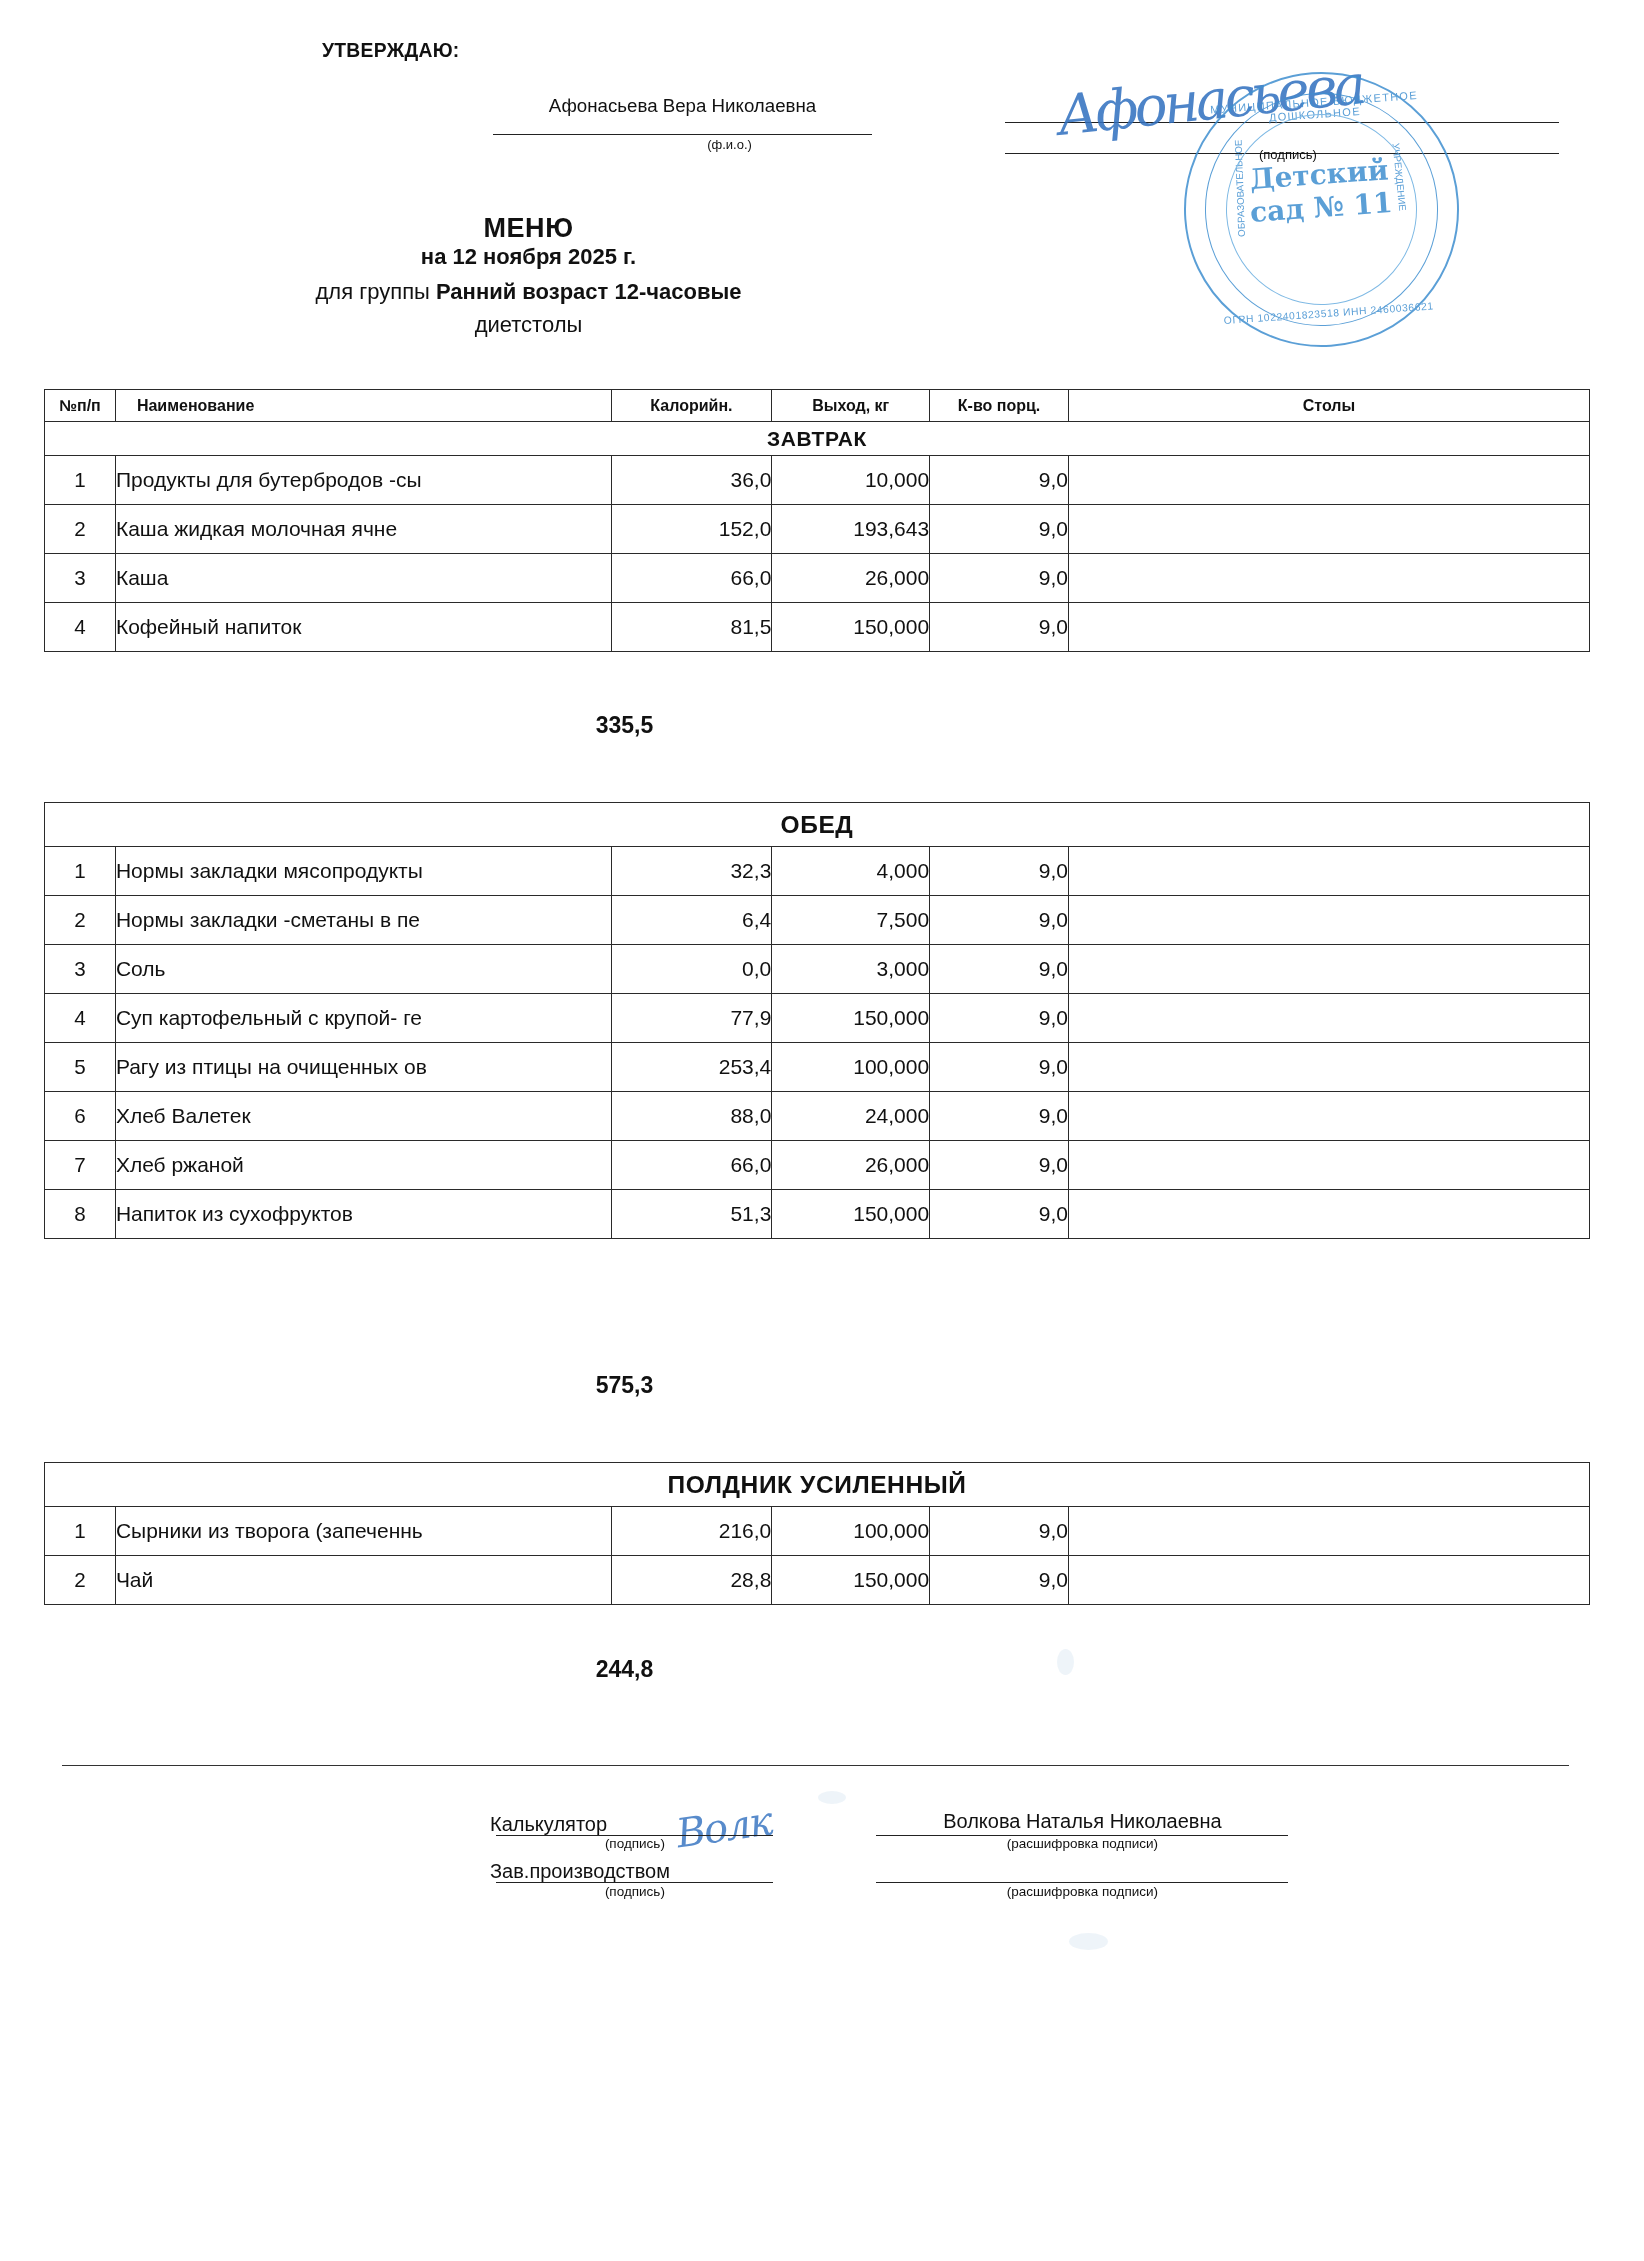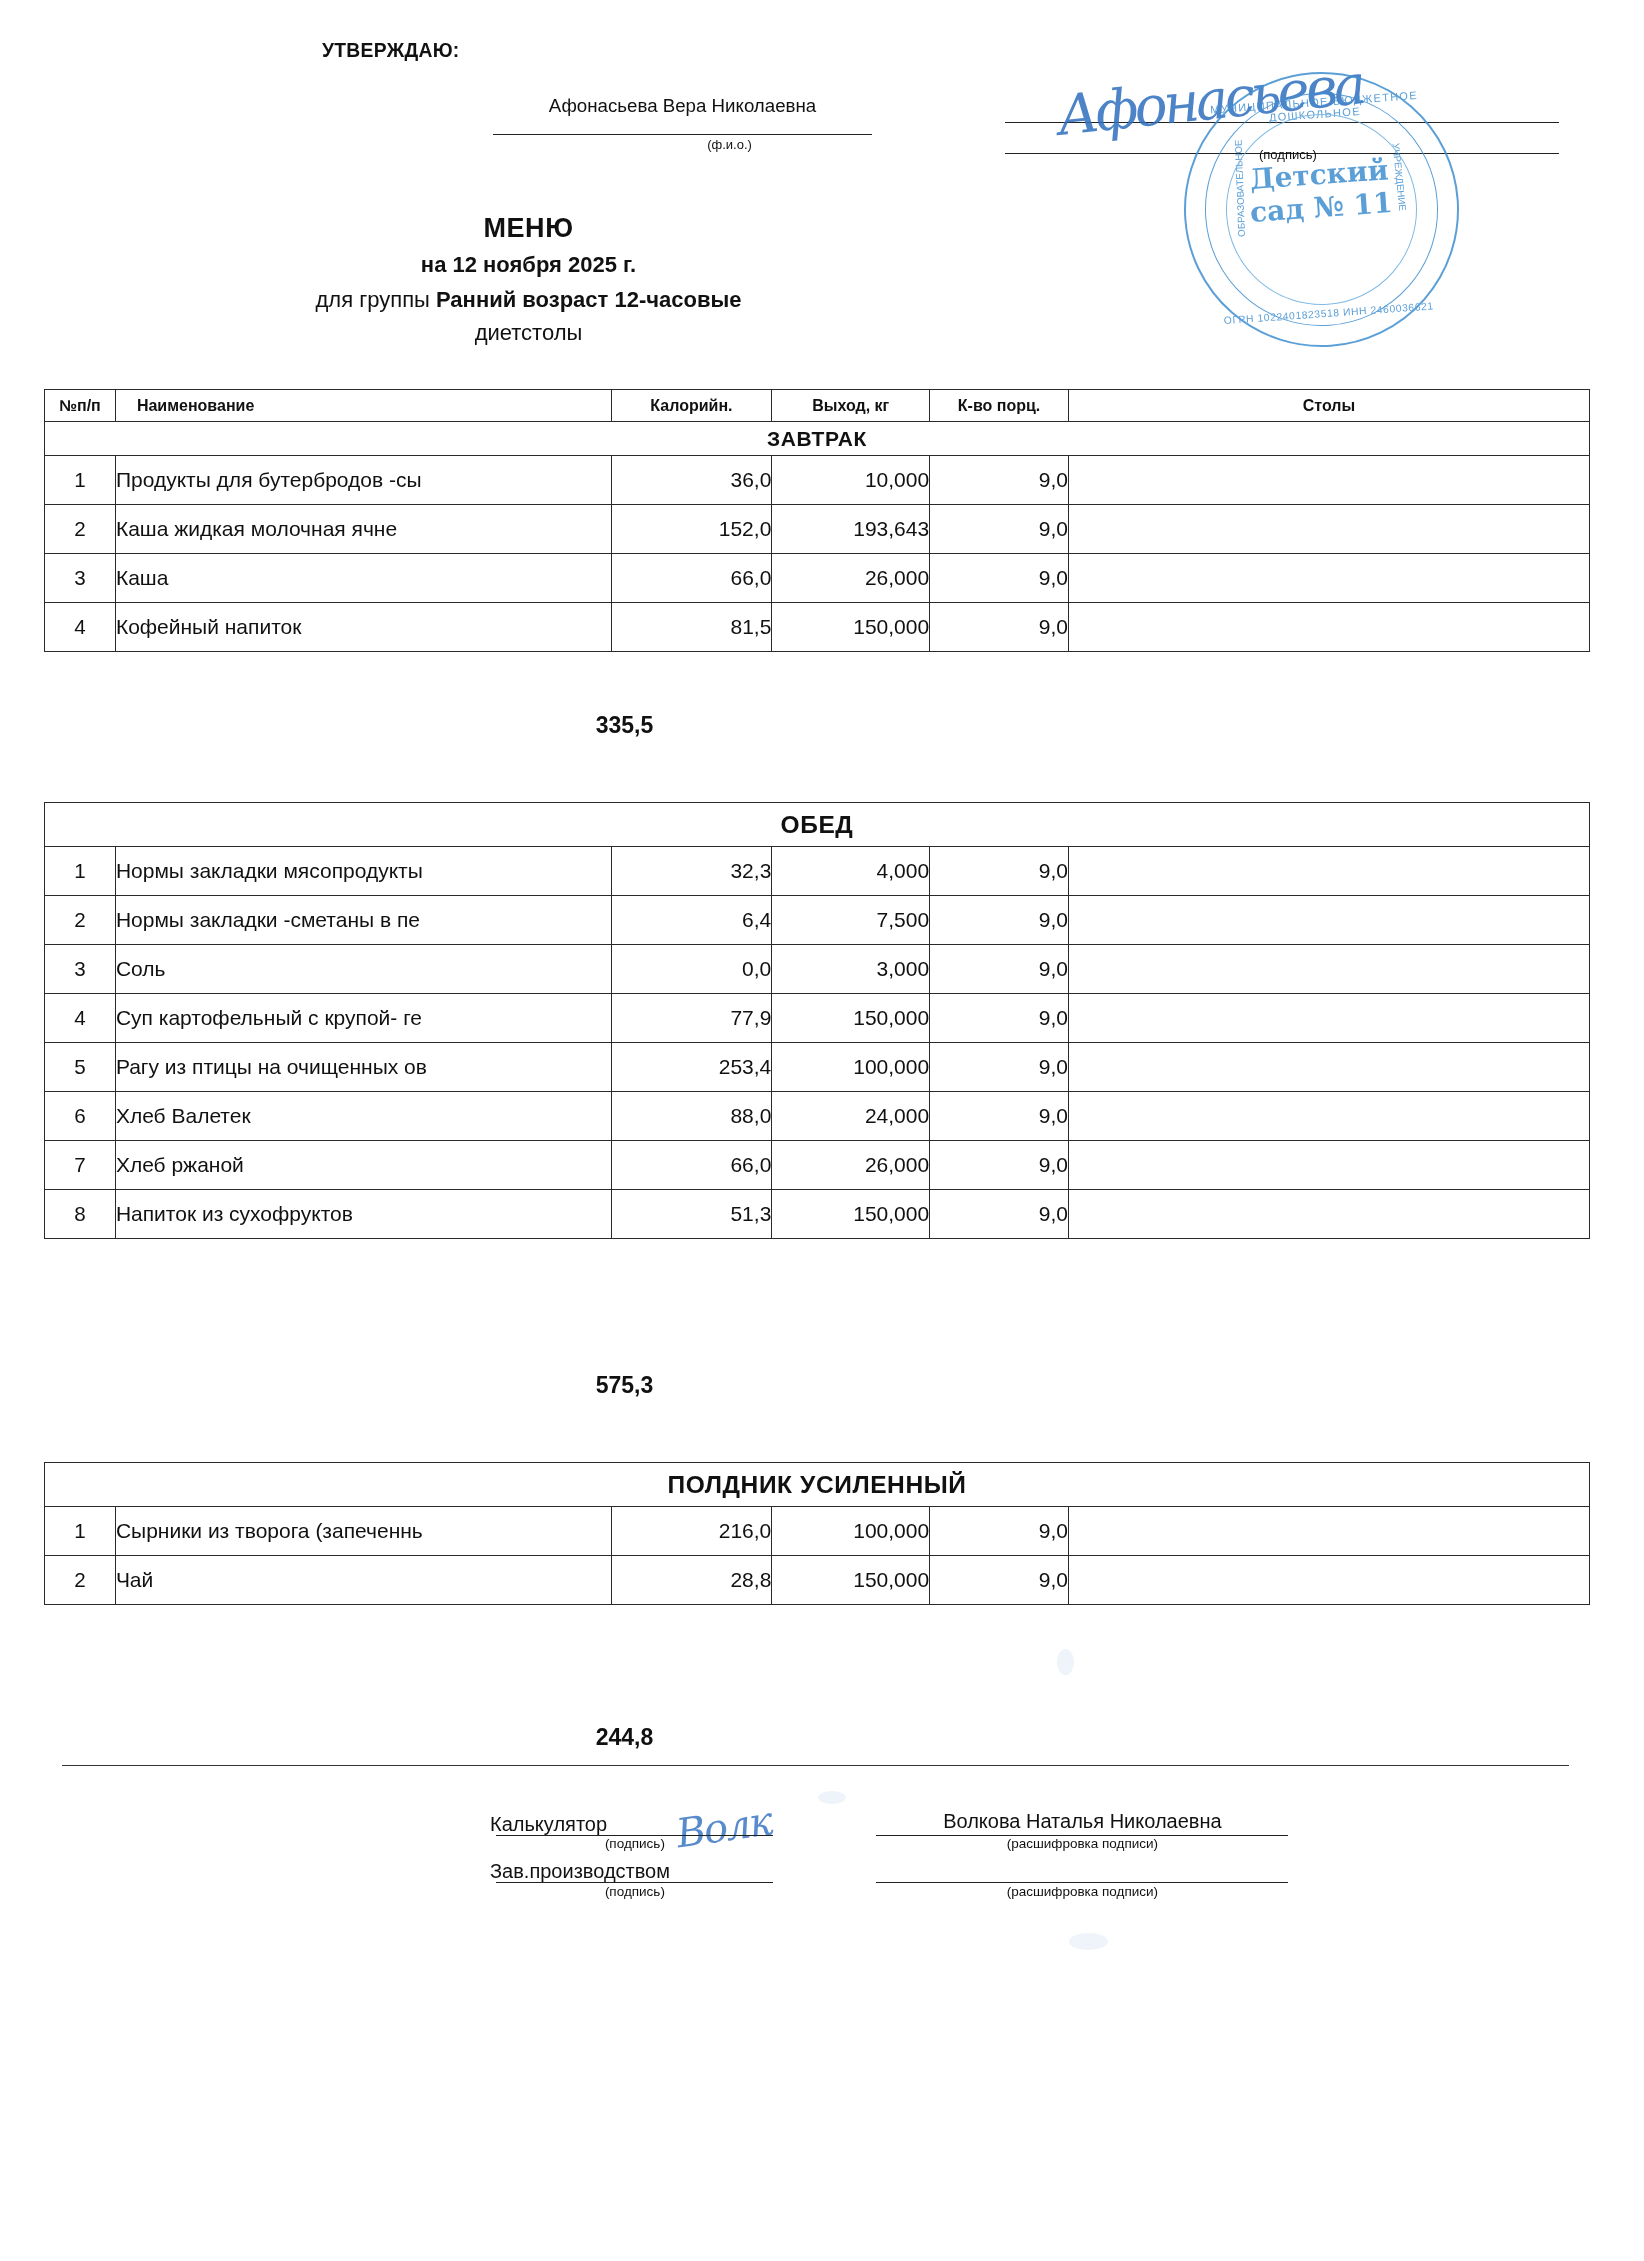--- a/index.html
+++ b/index.html
@@ -188,21 +188,21 @@
     text-align: center;
   }
   .title-main {
     font-size: 27px;
     font-weight: bold;
     letter-spacing: 0.6px;
   }
   .title-date {
     font-size: 22px;
     font-weight: bold;
-    margin-top: 8px;
+    margin-top: 0;
   }
   .title-group {
     font-size: 22px;
     font-weight: bold;
     margin-top: 9px;
   }
   .title-group .thin {
     font-weight: normal;
   }
   .title-diet {
@@ -272,21 +272,21 @@
     font-weight: bold;
     text-align: center;
   }
 
   
   #t1wrap { position: absolute; left: 44px; top: 389px; width: 1546px; }
   #total1 { position: absolute; left: 528px; top: 712px; width: 193px; }
   #t2wrap { position: absolute; left: 44px; top: 802px; width: 1546px; }
   #total2 { position: absolute; left: 528px; top: 1372px; width: 193px; }
   #t3wrap { position: absolute; left: 44px; top: 1462px; width: 1546px; }
-  #total3 { position: absolute; left: 528px; top: 1724px; width: 193px; }
+  #total3 { position: absolute; left: 528px; top: 1656px; width: 193px; }
 
   
   .footer-rule {
     position: absolute;
     left: 62px;
     top: 1765px;
     width: 1507px;
     border-bottom: 1.3px solid #333;
   }
   .footer {

